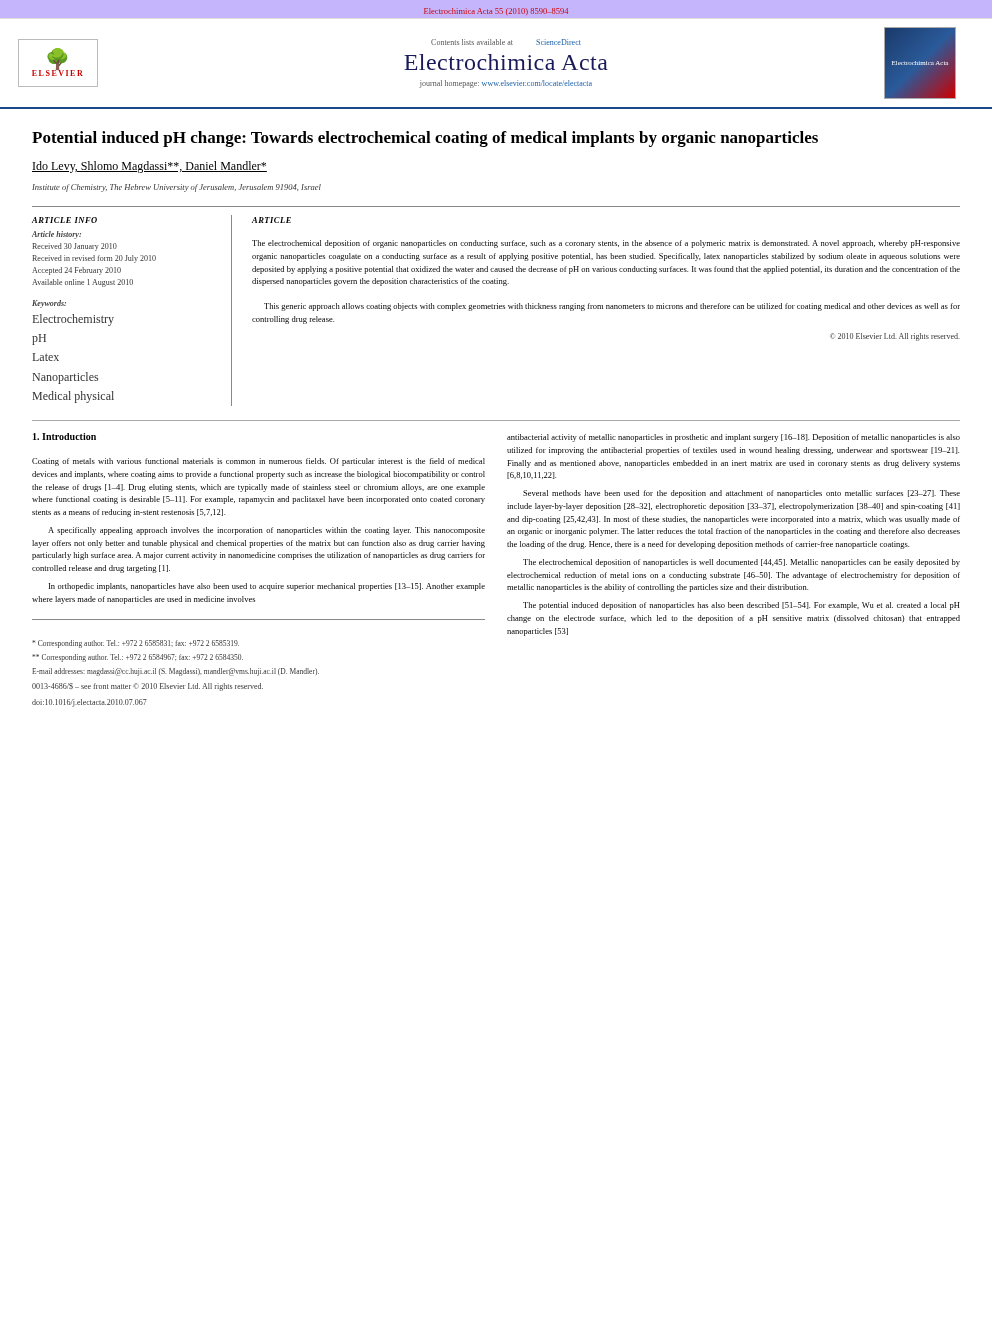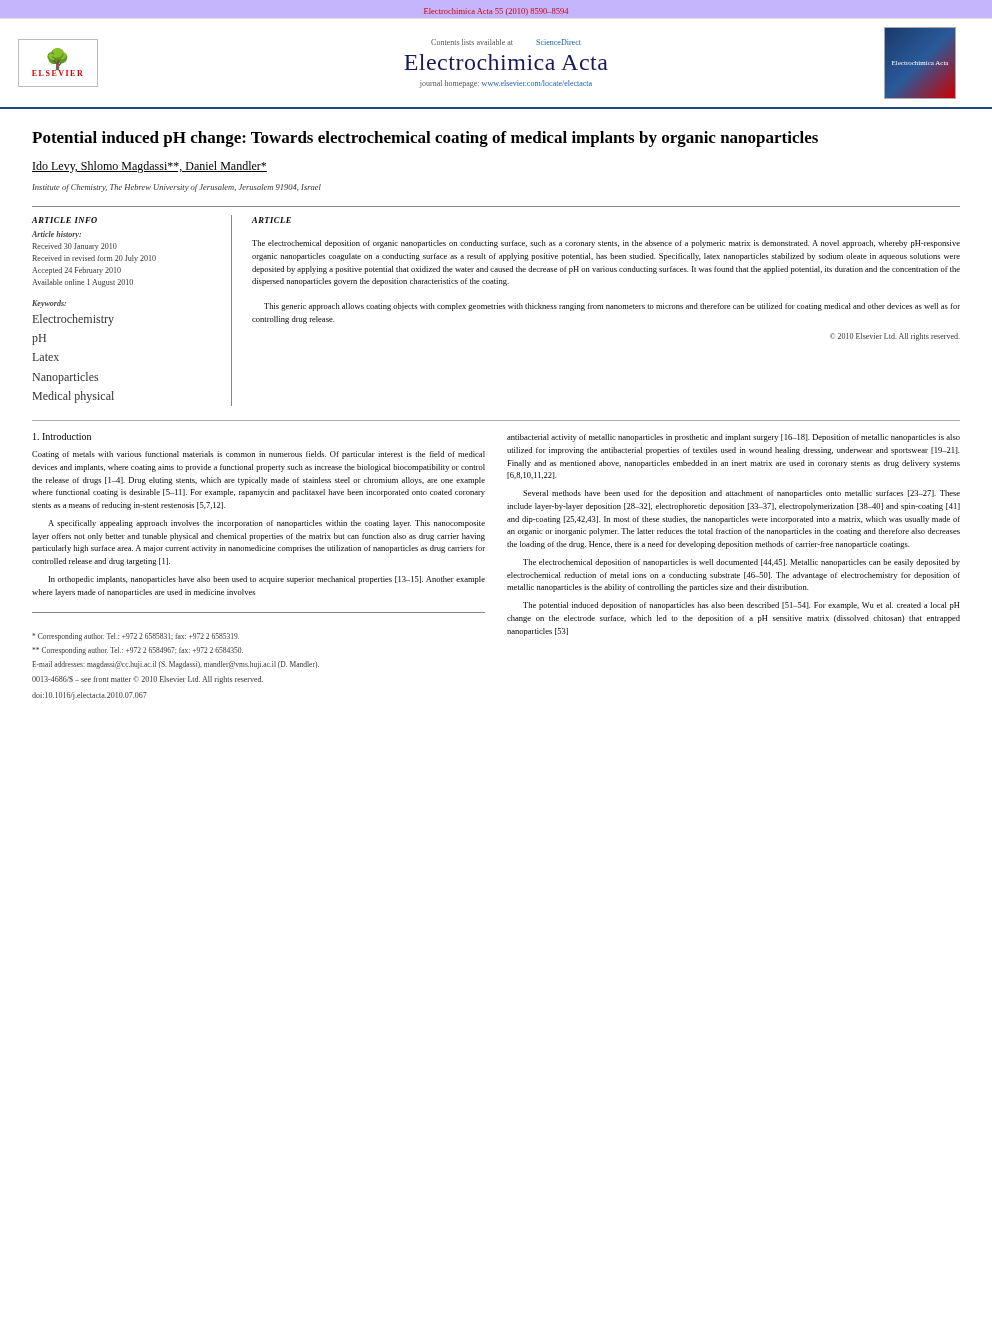--- a/index.html
+++ b/index.html
@@ -189,22 +189,22 @@
     
     .body-two-col {
       display: flex;
       gap: 22px;
     }
     .body-col {
       flex: 1;
     }
     .body-section-title {
       font-size: 10px;
-      font-weight: normal;
-      margin-bottom: 6px;
+      font-weight: bold;
+      margin-bottom: 13px;
     }
     .body-text {
       font-size: 8.5px;
       color: #000;
       line-height: 1.5;
       text-align: justify;
     }
     .body-text p {
       margin-bottom: 5px;
       text-indent: 16px;

